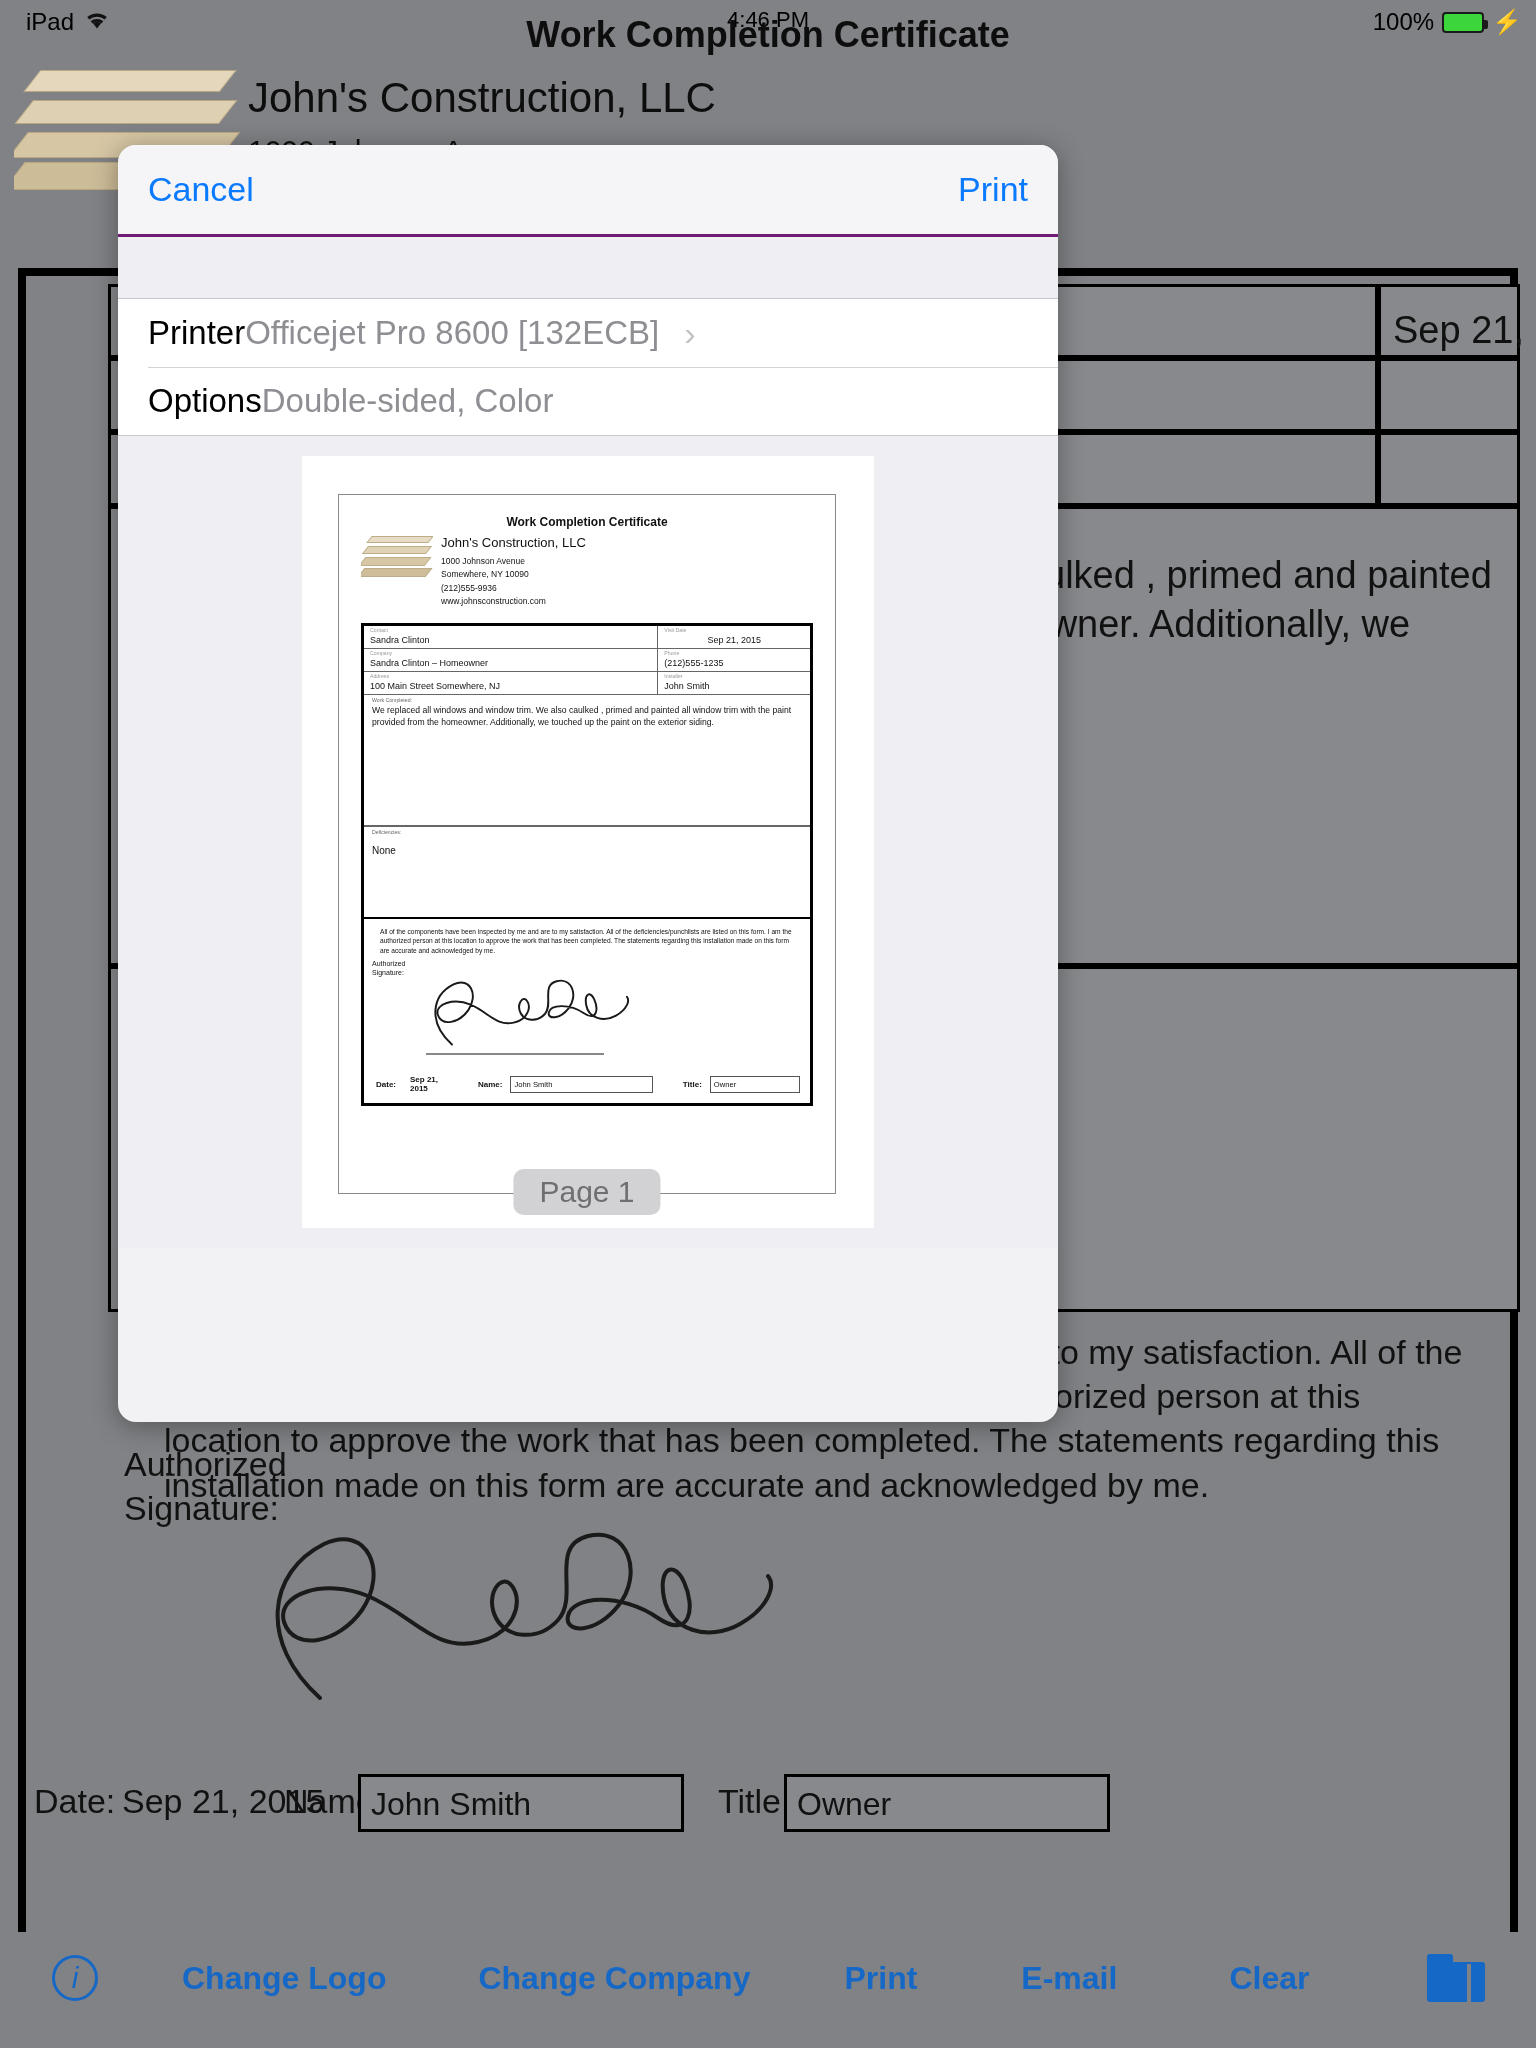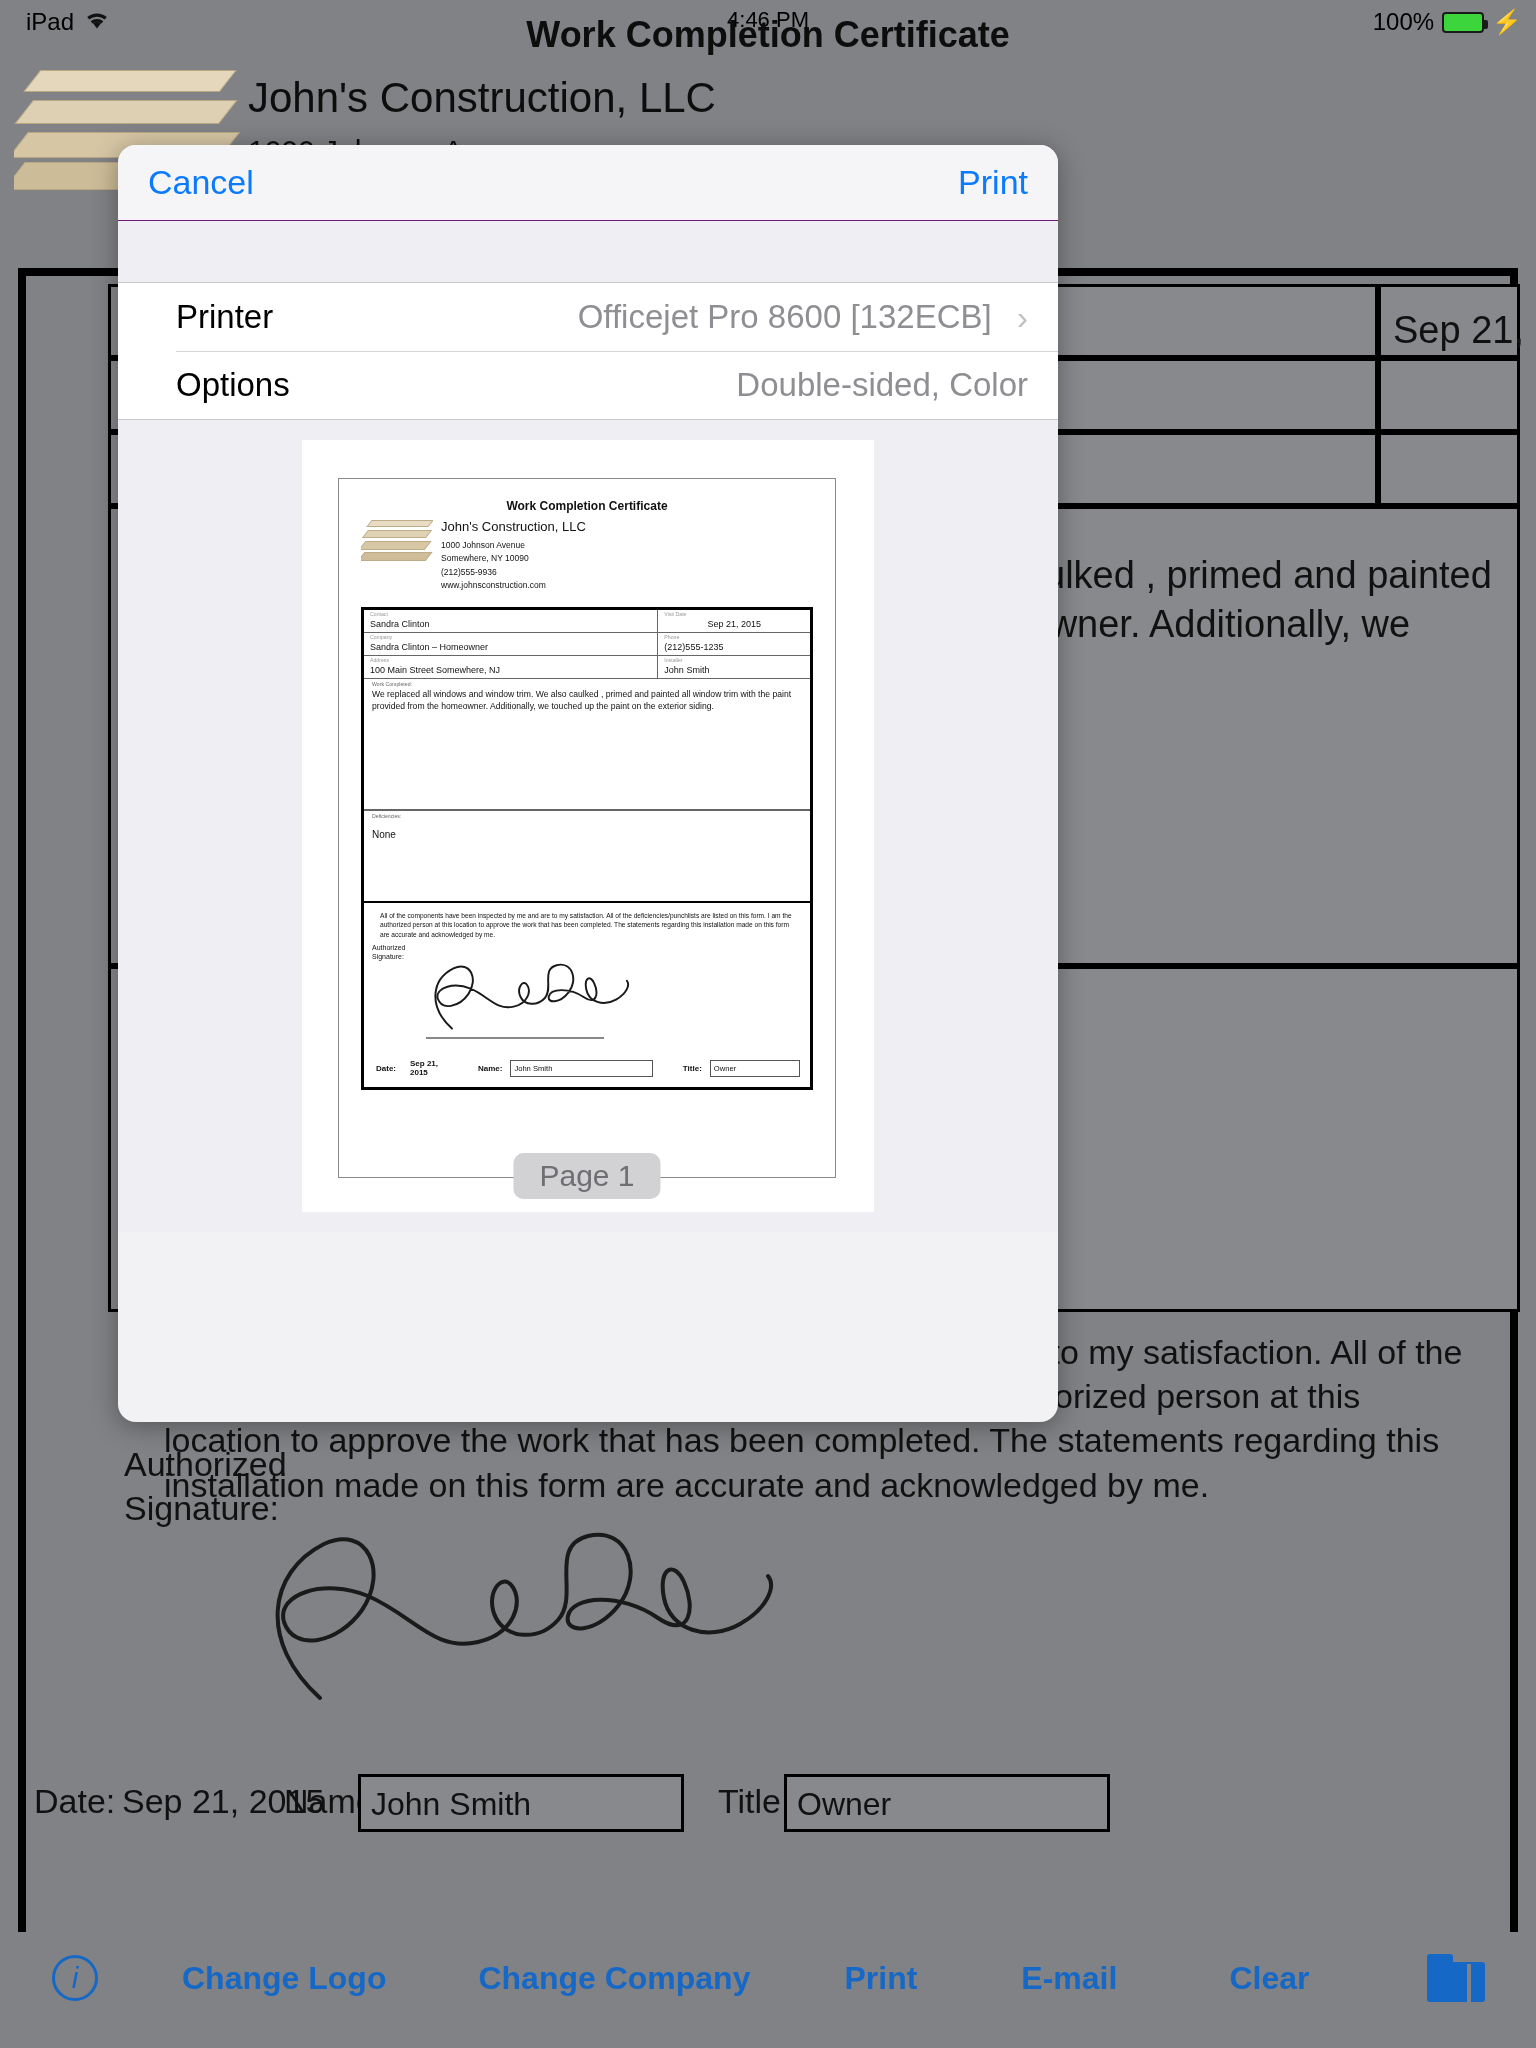--- a/index.html
+++ b/index.html
@@ -105,33 +105,33 @@
     position:absolute; left:40px; top:10px; width:4px; height:38px; background:#808285; display:block;
   }
 
   
   .modal {
     position: absolute; left: 118px; top: 145px; width: 940px; height: 1277px;
     background: #f2f2f4; border-radius: 18px; overflow: hidden;
     box-shadow: 0 4px 26px rgba(0,0,0,.35);
   }
   .modal-nav {
-    position: relative; height: 76px; background: #f5f5f7;
-    border-bottom: 1px solid #701a75;
+    position: relative; height: 92px; background: #f5f5f7;
+    border-bottom: 3px solid #701a75;
     display: flex; align-items: center; justify-content: space-between;
     padding: 0 30px;
   }
   .nav-btn { color: #0a7aff; font-size: 34px; }
   .nav-title { font-size: 33px; font-weight: bold; color: #000; position:absolute; left:0; right:0; text-align:center; }
   .modal-gap { height: 62px; background: #eeeef3; border-bottom: 1px solid #c8c7cc; }
 
   .rows { background: #fff; }
   .row {
     position: relative; height: 68px; display: flex; align-items: center;
-    justify-content: space-between; padding: 0 30px; margin-left: 28px;
+    justify-content: flex-start; padding: 0 30px;
   }
   .row + .row::before {
     content:""; position:absolute; left:30px; right:0; top:0; height:1px; background:#d4d4d6;
   }
   .row-label { font-size: 33px; color: #000; }
   .row-value { font-size: 33px; color: #8e8e93; display:flex; align-items:center; gap:25px; }
   .chev { color:#c2c2c6; font-size: 34px; }
 
   .stepper {
     display:flex; width: 148px; height: 50px; border: 2px solid #0a7aff; border-radius: 8px;

